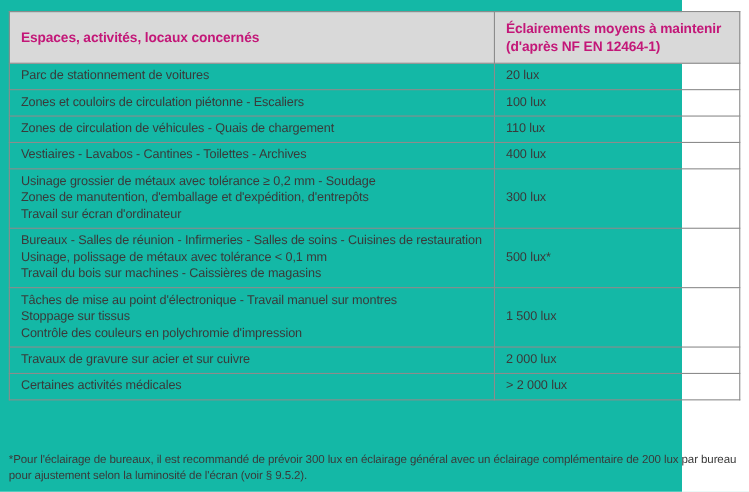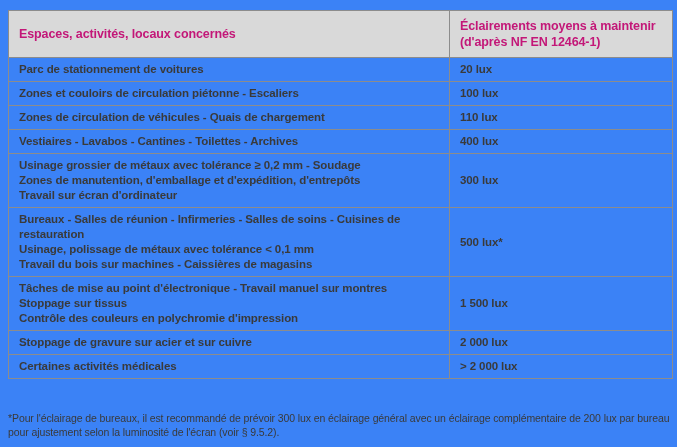--- a/index.html
+++ b/index.html
@@ -9,23 +9,23 @@
   }
   body {
     width: 681px;
     height: 447px;
     overflow: hidden;
     font-family: "Liberation Sans", sans-serif;
     color: #3a3a3a;
   }
   .page {
     position: relative;
-    width: 677px;
+    width: 620px;
     height: 447px;
-    background: #3b82f6;
+    background: #14b8a6;
   }
   table.lux-table {
     position: absolute;
     left: 8px;
     top: 10px;
     width: 664px;
     border-collapse: collapse;
     table-layout: fixed;
   }
   col.col-spaces { width: 441px; }
@@ -46,21 +46,20 @@
   }
   .lux-table td {
     border: 1px solid #8c8c8c;
     font-size: 11.5px;
     line-height: 15px;
     padding: 4px 10px;
     vertical-align: middle;
     color: #3a3a3a;
     white-space: pre-line;
     letter-spacing: -0.1px;
-    font-weight: bold;
   }
   .footnote {
     position: absolute;
     left: 8px;
     top: 412px;
     width: 668px;
     font-size: 10.5px;
     line-height: 13.5px;
     letter-spacing: -0.1px;
     color: #3a3a3a;
@@ -112,21 +111,21 @@
 Travail du bois sur machines - Caissières de magasins</td>
           <td>500 lux*</td>
         </tr>
         <tr>
           <td>Tâches de mise au point d'électronique - Travail manuel sur montres
 Stoppage sur tissus
 Contrôle des couleurs en polychromie d'impression</td>
           <td>1 500 lux</td>
         </tr>
         <tr>
-          <td>Stoppage de gravure sur acier et sur cuivre</td>
+          <td>Travaux de gravure sur acier et sur cuivre</td>
           <td>2 000 lux</td>
         </tr>
         <tr>
           <td>Certaines activités médicales</td>
           <td>&gt; 2 000 lux</td>
         </tr>
       </tbody>
   </table>
 
   <div class="footnote">*Pour l'éclairage de bureaux, il est recommandé de prévoir 300 lux en éclairage général avec un éclairage complémentaire de 200 lux par bureau pour ajustement selon la luminosité de l'écran (voir § 9.5.2).</div>

